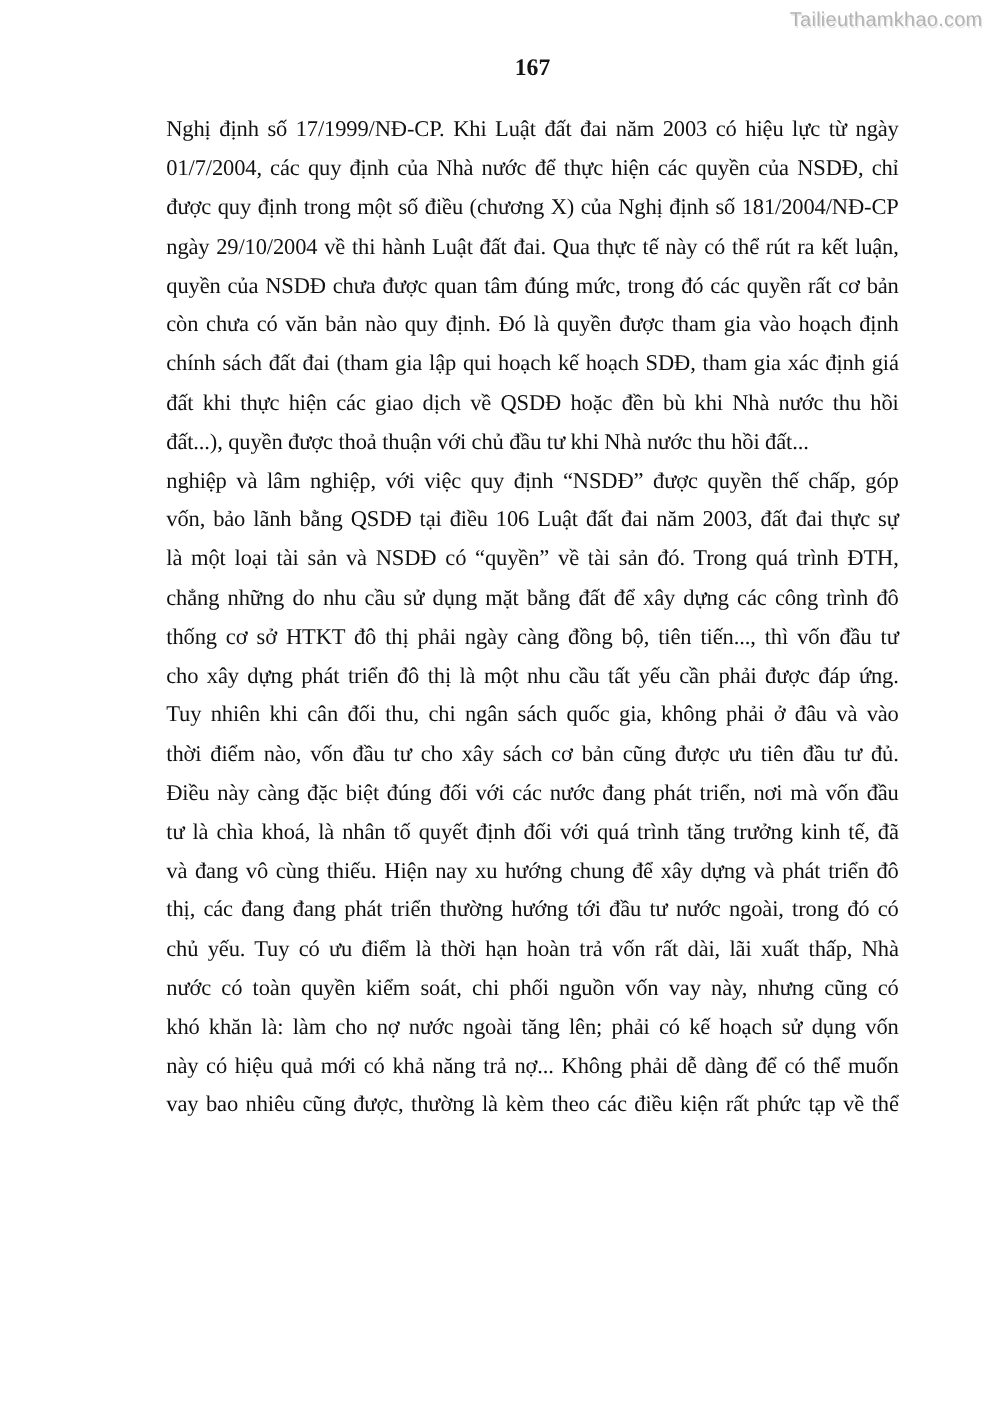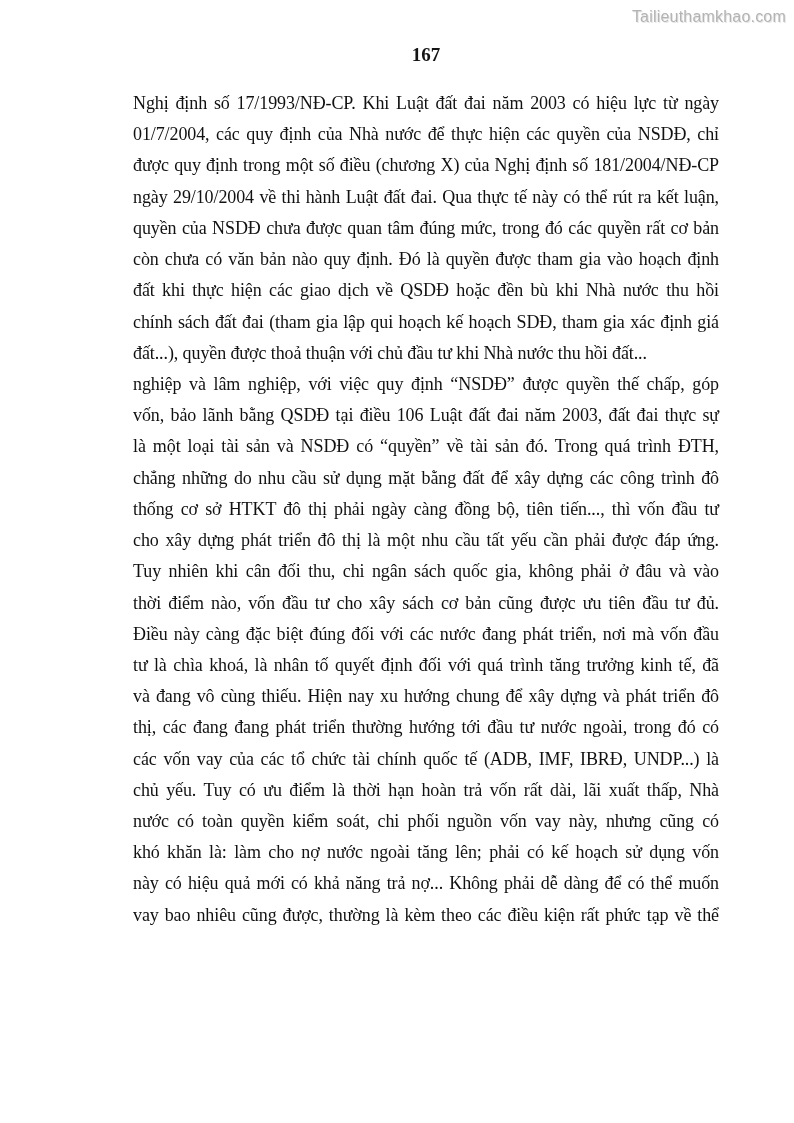--- a/index.html
+++ b/index.html
@@ -55,41 +55,40 @@
 </style>
 </head>
 <body>
 
 <div class="page">
   <div class="watermark">Tailieuthamkhao.com</div>
 
   <div class="page-number">167</div>
 
   <div class="body-text">
-      <div class="body-line">Nghị định số 17/1993/NĐ-CP. Khi Luật đất đai năm 2003 có hiệu lực từ ngày</div>
+      <div class="body-line">Nghị định số 17/1999/NĐ-CP. Khi Luật đất đai năm 2003 có hiệu lực từ ngày</div>
       <div class="body-line">01/7/2004, các quy định của Nhà nước để thực hiện các quyền của NSDĐ, chỉ</div>
       <div class="body-line">được quy định trong một số điều (chương X) của Nghị định số 181/2004/NĐ-CP</div>
       <div class="body-line">ngày 29/10/2004 về thi hành Luật đất đai. Qua thực tế này có thể rút ra kết luận,</div>
       <div class="body-line">quyền của NSDĐ chưa được quan tâm đúng mức, trong đó các quyền rất cơ bản</div>
       <div class="body-line">còn chưa có văn bản nào quy định. Đó là quyền được tham gia vào hoạch định</div>
+      <div class="body-line">chính sách đất đai (tham gia lập qui hoạch kế hoạch SDĐ, tham gia xác định giá</div>
       <div class="body-line">đất khi thực hiện các giao dịch về QSDĐ hoặc đền bù khi Nhà nước thu hồi</div>
-      <div class="body-line">chính sách đất đai (tham gia lập qui hoạch kế hoạch SDĐ, tham gia xác định giá</div>
       <div class="body-line para-end">đất...), quyền được thoả thuận với chủ đầu tư khi Nhà nước thu hồi đất...</div>
       <div class="body-line">nghiệp và lâm nghiệp, với việc quy định “NSDĐ” được quyền thế chấp, góp</div>
       <div class="body-line">vốn, bảo lãnh bằng QSDĐ tại điều 106 Luật đất đai năm 2003, đất đai thực sự</div>
       <div class="body-line">là một loại tài sản và NSDĐ có “quyền” về tài sản đó. Trong quá trình ĐTH,</div>
       <div class="body-line">chẳng những do nhu cầu sử dụng mặt bằng đất để xây dựng các công trình đô</div>
       <div class="body-line">thống cơ sở HTKT đô thị phải ngày càng đồng bộ, tiên tiến..., thì vốn đầu tư</div>
       <div class="body-line">cho xây dựng phát triển đô thị là một nhu cầu tất yếu cần phải được đáp ứng.</div>
       <div class="body-line">Tuy nhiên khi cân đối thu, chi ngân sách quốc gia, không phải ở đâu và vào</div>
       <div class="body-line">thời điểm nào, vốn đầu tư cho xây sách cơ bản cũng được ưu tiên đầu tư đủ.</div>
       <div class="body-line">Điều này càng đặc biệt đúng đối với các nước đang phát triển, nơi mà vốn đầu</div>
       <div class="body-line">tư là chìa khoá, là nhân tố quyết định đối với quá trình tăng trưởng kinh tế, đã</div>
       <div class="body-line">và đang vô cùng thiếu. Hiện nay xu hướng chung để xây dựng và phát triển đô</div>
       <div class="body-line">thị, các đang đang phát triển thường hướng tới đầu tư nước ngoài, trong đó có</div>
-      <div class="body-line">các vốn vay của các tổ chức tài chính quốc tế (ADB, IMF, IBRĐ, UNDP...) là</div>
       <div class="body-line">chủ yếu. Tuy có ưu điểm là thời hạn hoàn trả vốn rất dài, lãi xuất thấp, Nhà</div>
       <div class="body-line">nước có toàn quyền kiểm soát, chi phối nguồn vốn vay này, nhưng cũng có</div>
       <div class="body-line">khó khăn là: làm cho nợ nước ngoài tăng lên; phải có kế hoạch sử dụng vốn</div>
       <div class="body-line">này có hiệu quả mới có khả năng trả nợ... Không phải dễ dàng để có thể muốn</div>
       <div class="body-line">vay bao nhiêu cũng được, thường là kèm theo các điều kiện rất phức tạp về thể</div>
     </div>
 </div>
 
 </body></html>

